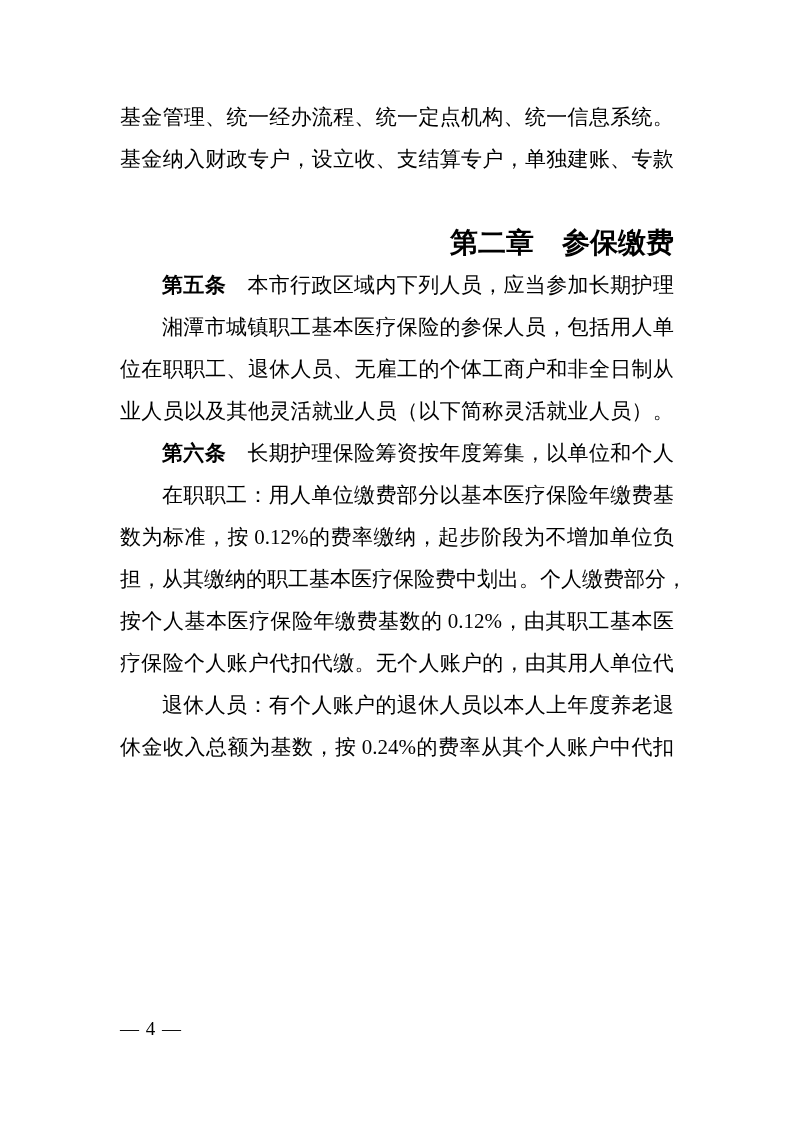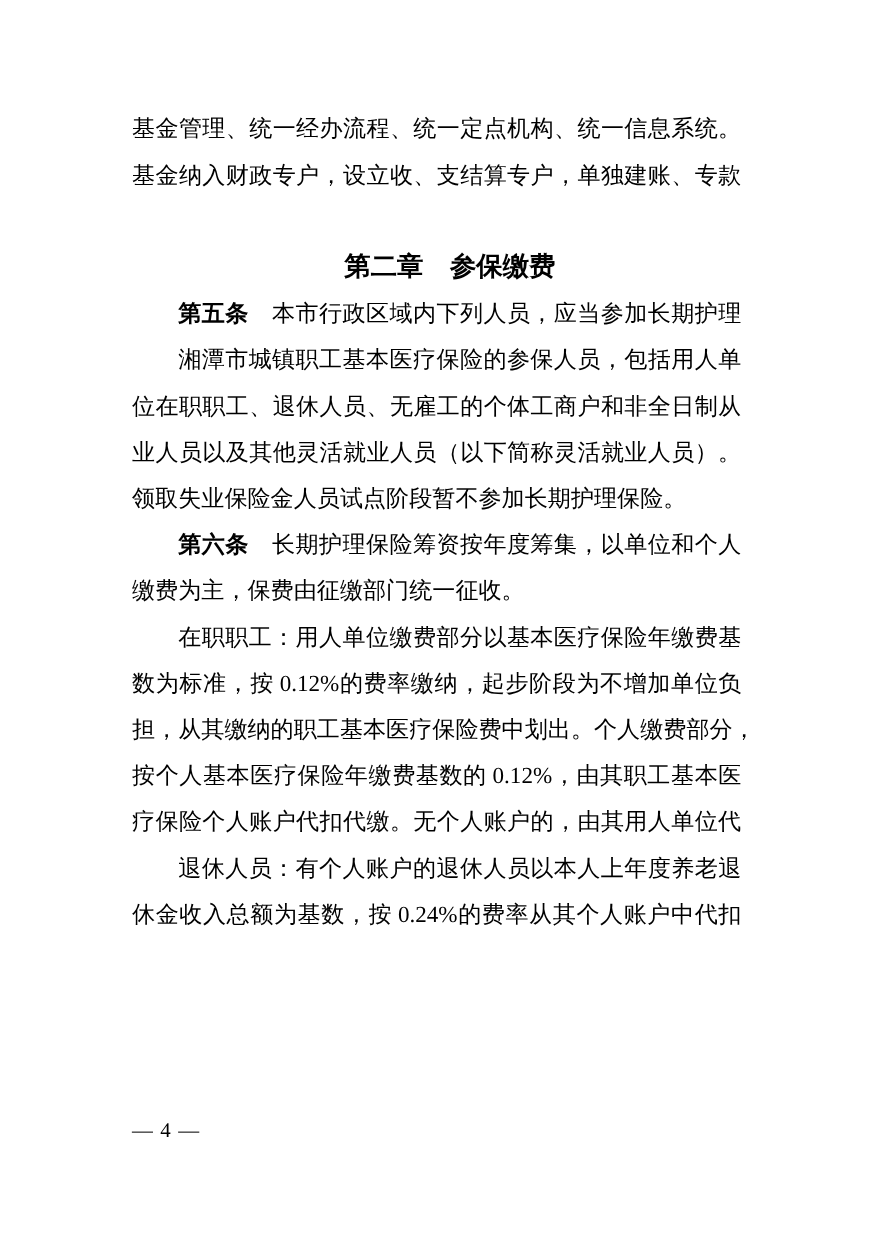--- a/index.html
+++ b/index.html
@@ -35,24 +35,24 @@
     justify-content: space-between;
     align-items: baseline;
   }
   .line.indent2 {
     padding-left: 42px;
   }
   .line.spacer {
     height: 42px;
   }
   .line.heading {
-    text-align: center;
+    text-align: right;
     text-indent: 1em;
     font-weight: bold;
-    font-size: 24px;
+    font-size: 28px;
     white-space: nowrap;
   }
   .b {
     font-weight: bold;
   }
   .footer {
     position: absolute;
     left: 120px;
     top: 1014px;
     height: 30px;
@@ -225,21 +225,20 @@
         <span>称</span>
         <span>灵</span>
         <span>活</span>
         <span>就</span>
         <span>业</span>
         <span>人</span>
         <span>员</span>
         <span>）</span>
         <span>。</span>
       </div>
-      <div class="line">领取失业保险金人员试点阶段暂不参加长期护理保险。</div>
       <div class="line justify indent2">
         <span class="b">第</span>
         <span class="b">六</span>
         <span class="b">条</span>
         <span>　</span>
         <span>长</span>
         <span>期</span>
         <span>护</span>
         <span>理</span>
         <span>保</span>
@@ -252,21 +251,20 @@
         <span>筹</span>
         <span>集</span>
         <span>，</span>
         <span>以</span>
         <span>单</span>
         <span>位</span>
         <span>和</span>
         <span>个</span>
         <span>人</span>
       </div>
-      <div class="line">缴费为主，保费由征缴部门统一征收。</div>
       <div class="line justify indent2">
         <span>在</span>
         <span>职</span>
         <span>职</span>
         <span>工</span>
         <span>：</span>
         <span>用</span>
         <span>人</span>
         <span>单</span>
         <span>位</span>

